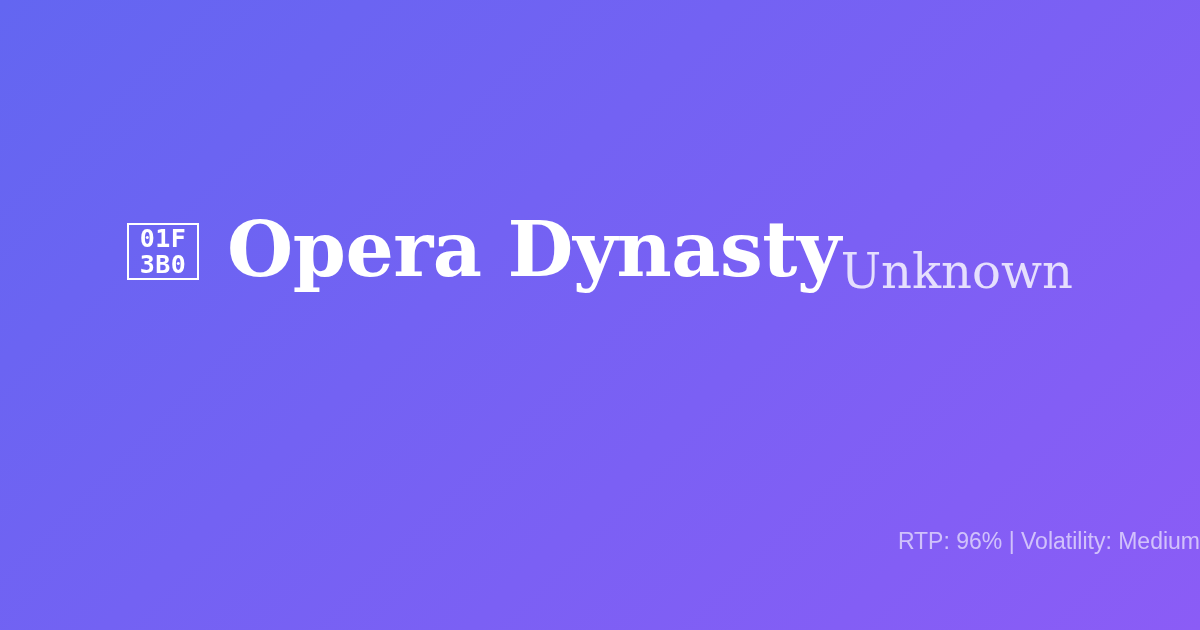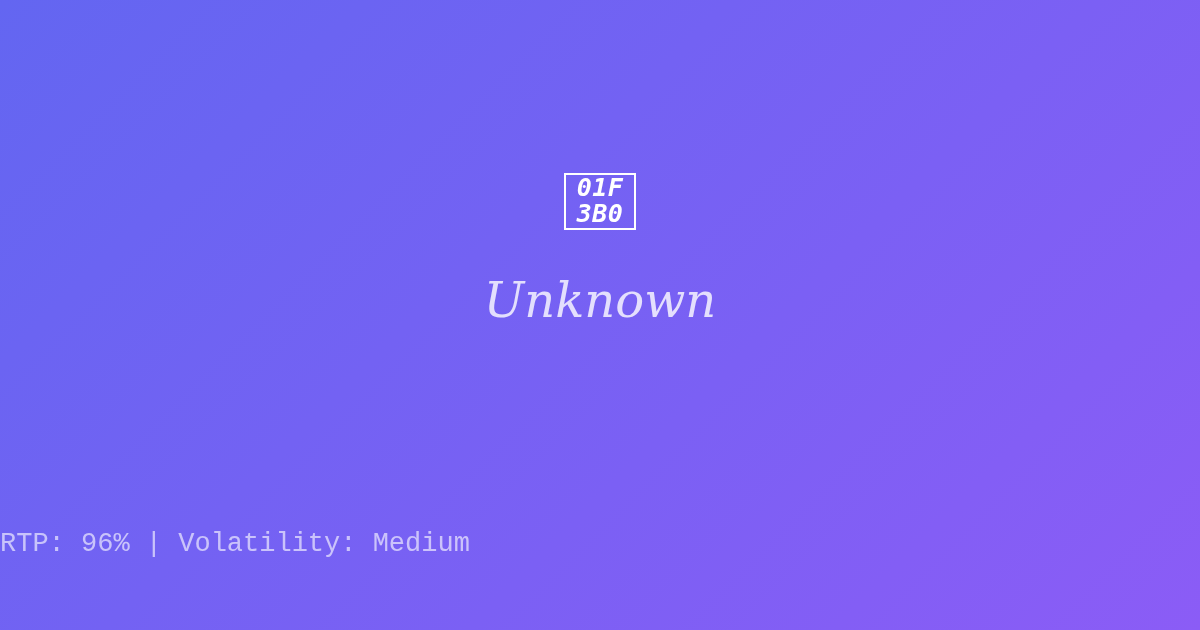--- a/index.html
+++ b/index.html
@@ -29,26 +29,25 @@
   }
 
   
   .hero {
     position: absolute;
     left: 0;
     right: 0;
     top: 0;
     height: 500px;
     display: flex;
-    flex-direction: column;
+    flex-direction: row;
     align-items: center;
     justify-content: center;
     padding: 0 40px;
     box-sizing: border-box;
-    font-style: italic;
   }
 
   .title-row {
     display: flex;
     flex-direction: row;
     align-items: center;
     justify-content: center;
     gap: 28px;
     max-width: 1120px;
   }
@@ -102,43 +101,44 @@
     text-align: center;
     white-space: nowrap;
   }
 
   
   .card-meta {
     position: absolute;
     left: 0;
     right: 0;
     top: 528px;
-    text-align: left;
-    font-family: Liberation Mono, monospace;
-    font-size: 27px;
+    text-align: right;
+    font-family: Liberation Sans, sans-serif;
+    font-size: 23px;
     font-weight: 400;
     line-height: 1.2;
     color: rgba(255, 255, 255, 0.62);
     white-space: nowrap;
   }
 </style>
 </head>
 <body>
 
 <div class="og-card">
 
   <div class="hero">
 
     <div class="title-row">
 
       <span class="tofu-glyph">
         <span class="tofu-row">01F</span>
         <span class="tofu-row">3B0</span>
       </span>
 
+      <h1 class="card-title">Opera Dynasty</h1>
 
     </div>
 
     <p class="card-subtitle">Unknown</p>
 
   </div>
 
   <div class="card-meta">RTP: 96% | Volatility: Medium</div>
 
 </div>

